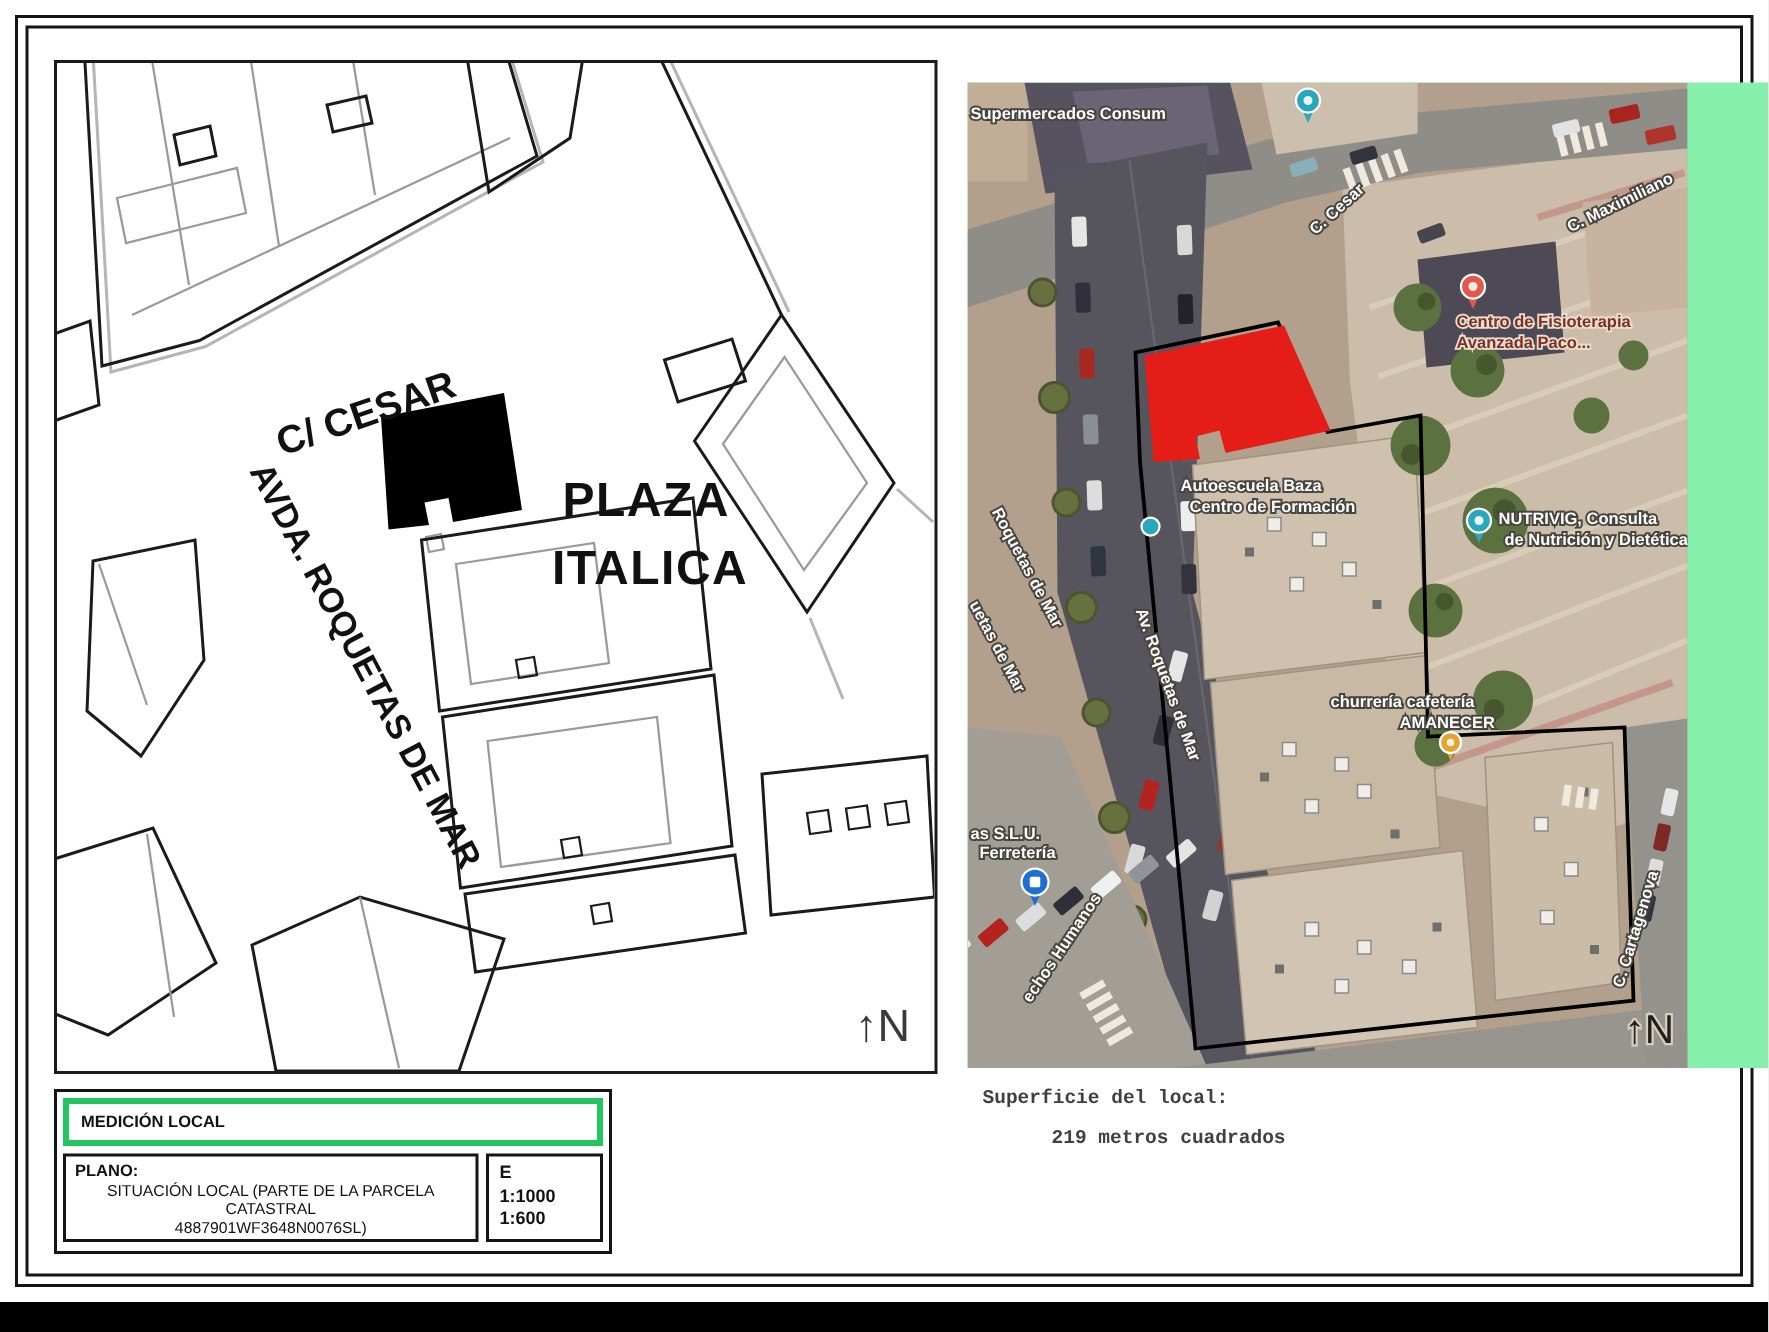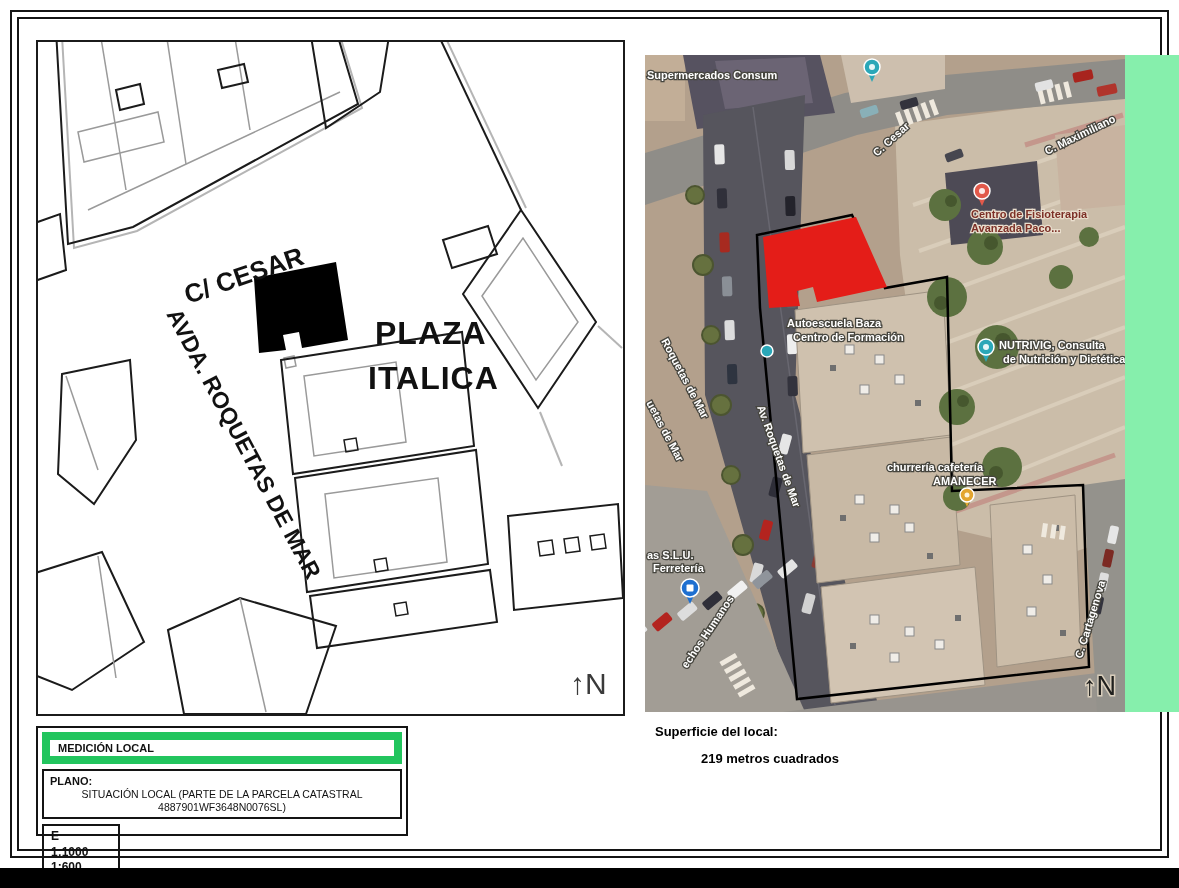--- a/index.html
+++ b/index.html
@@ -8,30 +8,30 @@
   .frame-outer{position:absolute;left:10px;top:10px;width:1155px;height:844px;border:2px solid #141414;}
   .frame-inner{position:absolute;left:5px;top:5px;right:5px;bottom:5px;border:2px solid #141414;}
   .black-bar{position:absolute;left:0;bottom:0;width:100%;height:20px;background:#000;}
   .plan-panel{position:absolute;left:36px;top:40px;width:585px;height:672px;border:2px solid #1b1b1b;
               background:#fff;overflow:hidden;}
   .map-panel{position:absolute;left:645px;top:55px;width:577px;height:657px;overflow:hidden;background:#86efac;}
   svg{display:block;}
   
   .title-block{position:absolute;left:36px;top:726px;width:372px;height:110px;border:2px solid #141414;
                background:#fff;box-sizing:border-box;padding:4px;}
-  .tb-row1{border:8px solid #22c55e;height:32px;display:flex;align-items:center;padding-left:8px;
+  .tb-row1{border:4px solid #22c55e;height:32px;display:flex;align-items:center;padding-left:8px;
            font-size:11px;font-weight:bold;color:#111;box-sizing:border-box;}
-  .tb-row2{display:flex;gap:5px;margin-top:5px;height:59px;flex-direction:column;}
+  .tb-row2{display:flex;gap:5px;margin-top:5px;height:59px;}
   .tb-plano{flex:1;border:2px solid #141414;box-sizing:border-box;padding:4px 6px;color:#111;}
   .tb-plano .lbl{font-size:11px;font-weight:bold;}
   .tb-plano .l1,.tb-plano .l2{font-size:10.5px;font-weight:normal;text-align:center;margin-top:1px;}
   .tb-scale{width:78px;border:2px solid #141414;box-sizing:border-box;padding:3px 7px;color:#111;
             font-size:12px;font-weight:bold;line-height:1.3;}
   
-  .surface-note{position:absolute;left:655px;top:724px;color:#000000;}
+  .surface-note{position:absolute;left:655px;top:724px;color:#404040;font-family:Liberation Mono, monospace;}
   .surface-note .t{font-size:13px;font-weight:bold;}
   .surface-note .v{font-size:13px;font-weight:bold;margin:12px 0 0 46px;}
   
   .plan-text{fill:#111;font-family:"Liberation Sans",sans-serif;font-weight:bold;}
   .map-label{fill:#fff;stroke:#46453e;stroke-width:2.6px;paint-order:stroke;
              font-family:"Liberation Sans",sans-serif;font-weight:bold;font-size:11px;}
   .map-label-dark{fill:#7d3027;stroke:#eadfce;stroke-width:2.4px;paint-order:stroke;
              font-family:"Liberation Sans",sans-serif;font-weight:bold;font-size:11px;}
   .map-north{fill:#20201e;stroke:#d8cdbb;stroke-width:3px;paint-order:stroke;
              font-family:"Liberation Sans",sans-serif;font-size:27px;}

